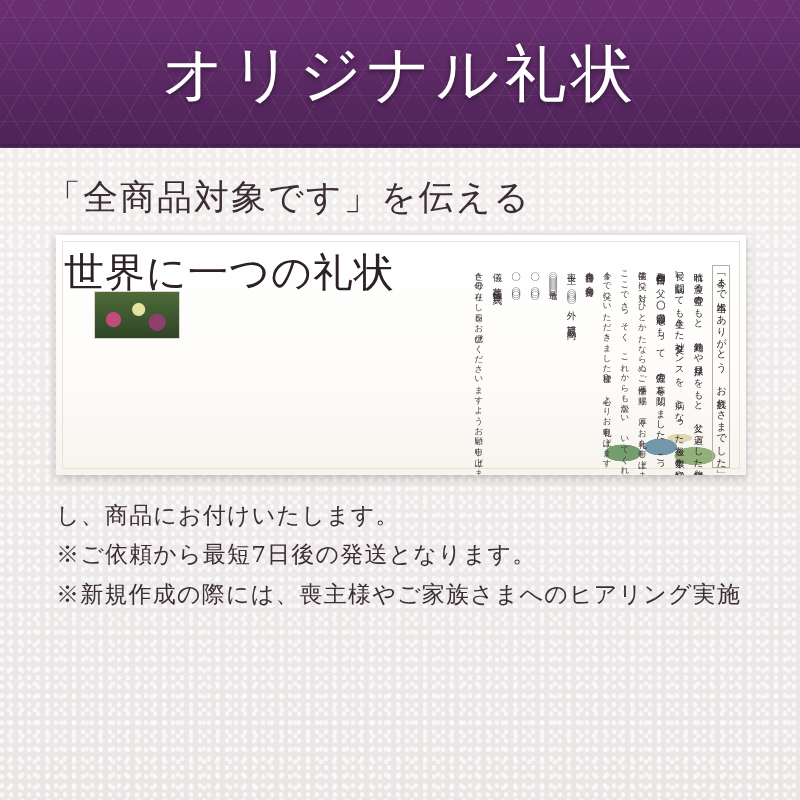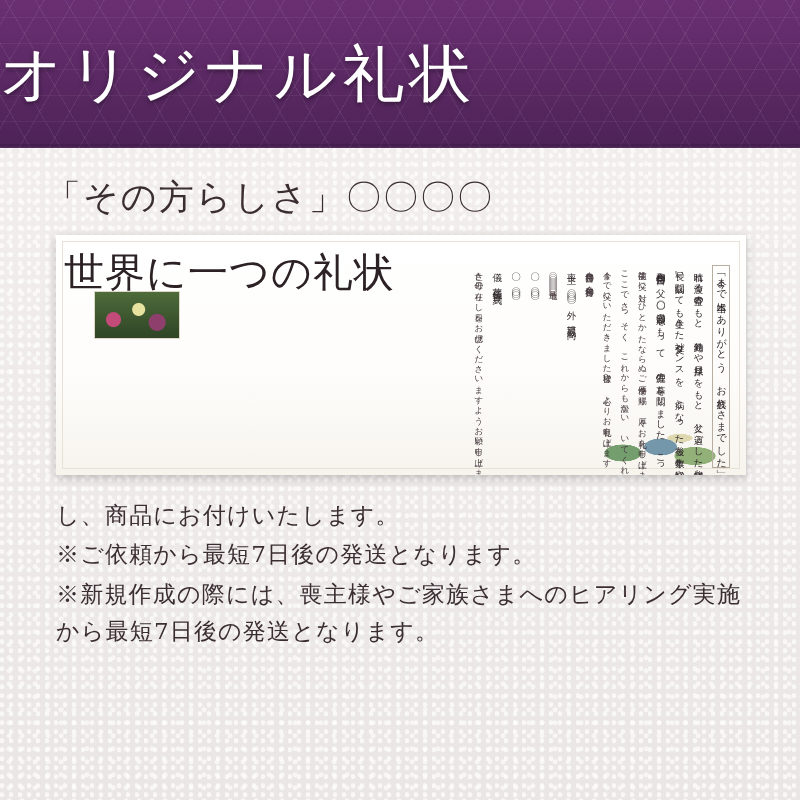--- a/index.html
+++ b/index.html
@@ -41,21 +41,21 @@
     position: absolute;
     left: 0; right: 0; bottom: 0;
     height: 4px;
     background: linear-gradient(180deg, rgba(0,0,0,0.15), rgba(0,0,0,0));
   }
   .banner-title {
     position: absolute;
     left: 0; right: 0;
     top: 50%;
     transform: translateY(-50%);
-    text-align: left;
+    text-align: center;
     color: #ffffff;
     font-size: 62px;
     letter-spacing: 5px;
     font-family: "DejaVu Serif", "Liberation Serif", serif;
     text-shadow: 0 2px 5px rgba(0,0,0,0.45);
     white-space: nowrap;
   }
 
   
   .lead {
@@ -172,21 +172,21 @@
 </style>
 </head>
 <body>
 
 <div class="page">
 
   <div class="banner">
     <div class="banner-title">オリジナル礼状</div>
   </div>
 
-  <div class="lead">「その方らしさ」〇〇〇〇</div>
+  <div class="lead">「全商品対象です」を伝える</div>
 
   <div class="card-wrap">
     <div class="card">
       <div class="card-inner-border"></div>
       <div class="card-headline">世界に一つの礼状</div>
       <div class="card-photo"></div>
       <div class="card-art"></div>
 
       <div class="vcols">
         <div class="vcol boxed">「今まで本当にありがとう
@@ -233,17 +233,16 @@
 
   <div class="notes">
     <div class="note">
       <div class="note-cont">し、商品にお付けいたします。</div>
     </div>
     <div class="note">
       <div>※ご依頼から最短7日後の発送となります。</div>
     </div>
     <div class="note">
       <div>※新規作成の際には、喪主様やご家族さまへのヒアリング実施</div>
-      <div class="note-cont">から最短7日後の発送となります。</div>
     </div>
   </div>
 
 </div>
 
 </body></html>

